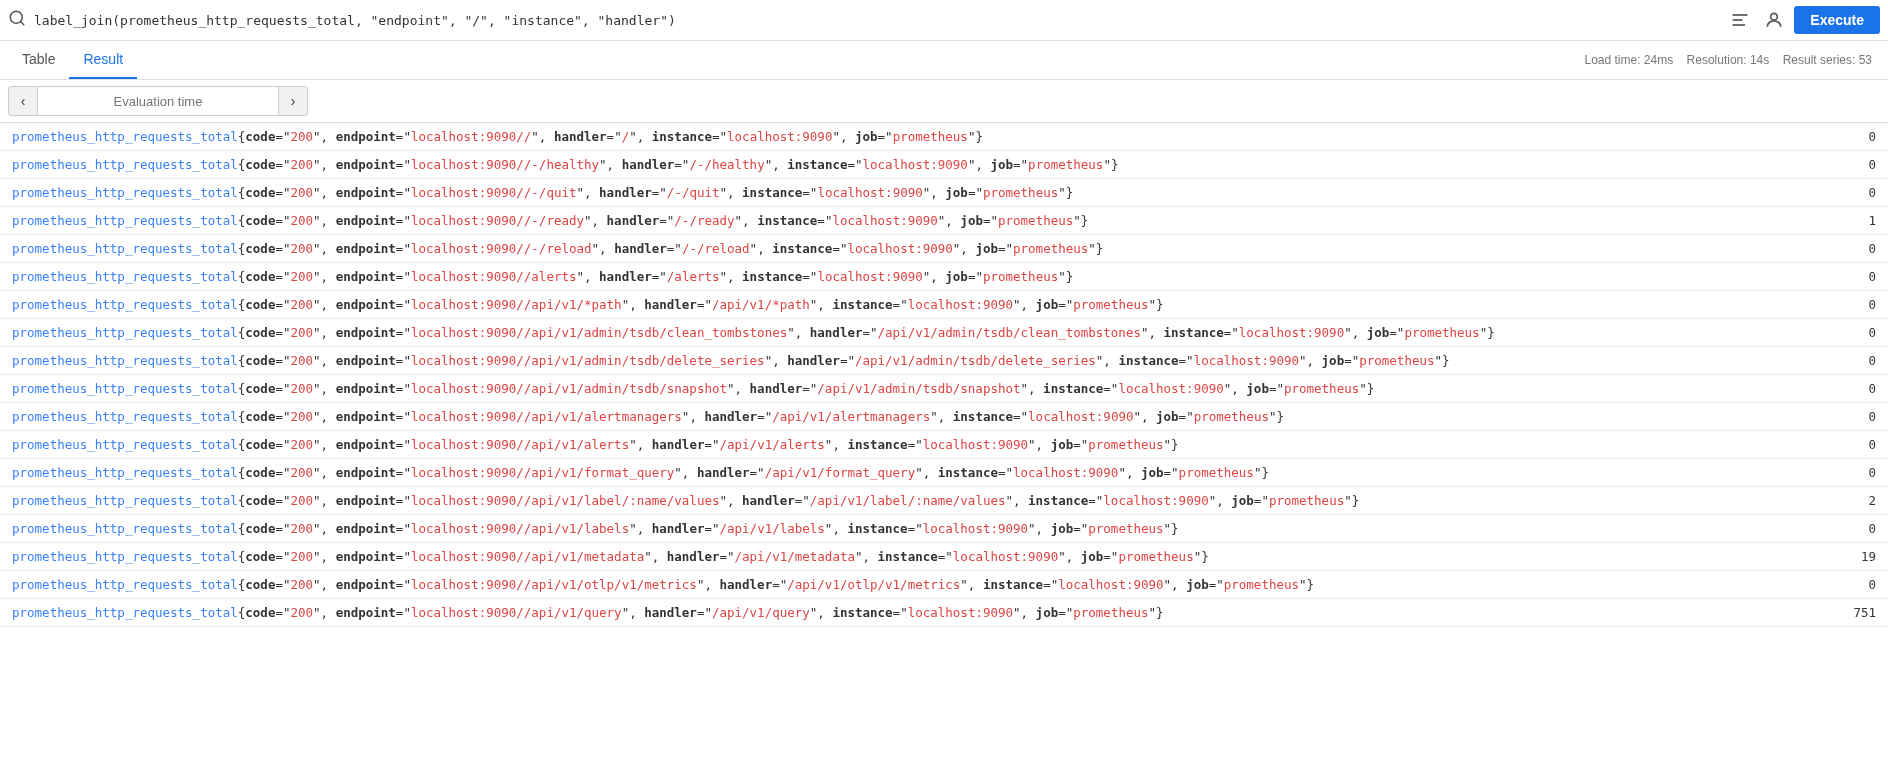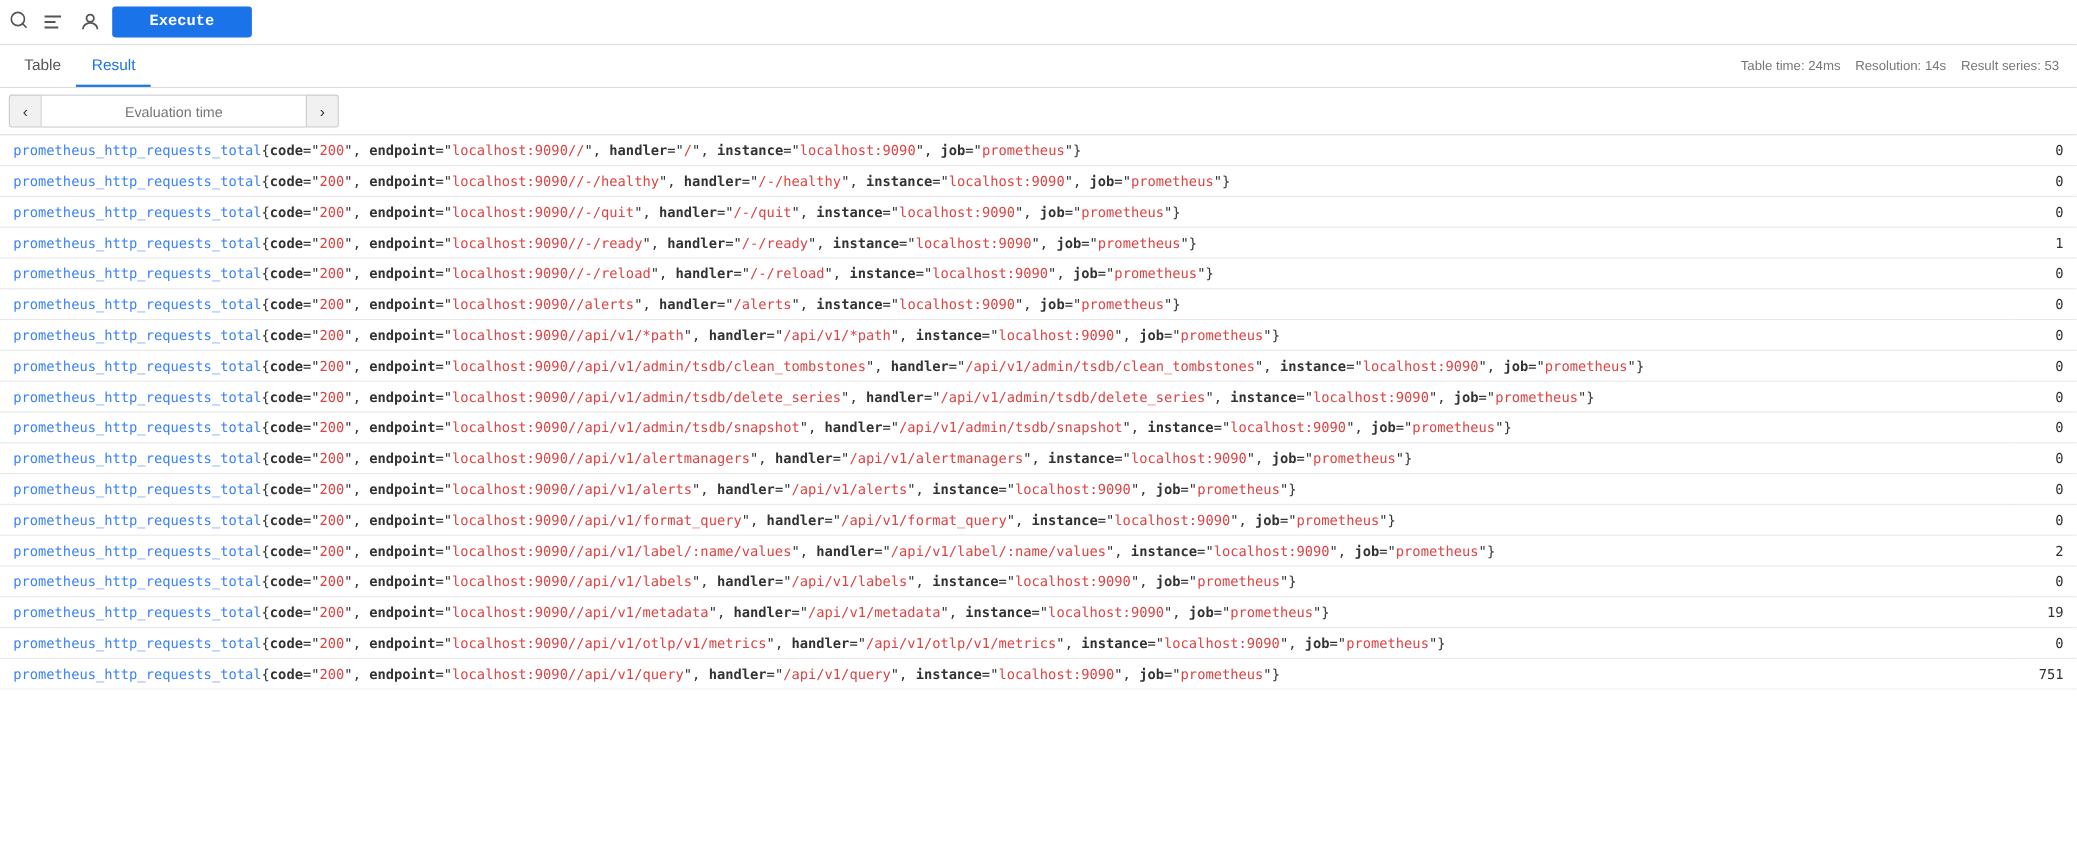--- a/index.html
+++ b/index.html
@@ -47,26 +47,25 @@
       color: #555;
       padding: 4px;
       display: flex;
       align-items: center;
       justify-content: center;
     }
     .execute-btn {
       background: #1a73e8;
       color: #fff;
       border: none;
-      padding: 6px 34px;
+      padding: 6px 16px;
       font-size: 14px;
       font-weight: bold;
       border-radius: 3px;
       cursor: pointer;
-      font-family: Liberation Mono, monospace;
     }
 
     
     .tabs-row {
       display: flex;
       align-items: center;
       border-bottom: 1px solid #ddd;
       padding: 0 8px;
     }
     .tab {
@@ -169,20 +168,21 @@
 </head>
 <body>
 
 <div class="query-bar">
   <span class="search-icon-wrap">
     <svg width="18" height="18" viewBox="0 0 24 24" fill="none" stroke="#555" stroke-width="2" stroke-linecap="round" stroke-linejoin="round">
       <circle cx="11" cy="11" r="8"></circle>
         <line x1="21" y1="21" x2="16.65" y2="16.65"></line>
     </svg>
   </span>
+  <input class="query-input" type="text" readonly="" value="label_join(prometheus_http_requests_total, &quot;endpoint&quot;, &quot;/&quot;, &quot;instance&quot;, &quot;handler&quot;)" style="">
   <div class="query-bar-right">
     <button class="icon-btn" title="Format query">
       <svg width="20" height="20" viewBox="0 0 24 24" fill="none" stroke="#555" stroke-width="2">
         <line x1="3" y1="6" x2="21" y2="6"></line>
         <line x1="3" y1="12" x2="15" y2="12"></line>
         <line x1="3" y1="18" x2="18" y2="18"></line>
       </svg>
     </button>
     <button class="icon-btn" title="User menu">
       <svg width="20" height="20" viewBox="0 0 24 24" fill="none" stroke="#555" stroke-width="2">
@@ -191,21 +191,21 @@
       </svg>
     </button>
     <button class="execute-btn">Execute</button>
   </div>
 </div>
 
 <div class="tabs-row">
   <a class="tab">Table</a>
   <a class="tab active">Result</a>
   <div class="meta-info">
-    <span>Table time: 24ms</span>
+    <span>Load time: 24ms</span>
     &nbsp;&nbsp;
     <span>Resolution: 14s</span>
     &nbsp;&nbsp;
     <span>Result series: 53</span>
   </div>
 </div>
 
 <div class="eval-row">
   <button class="nav-btn">‹</button>
   <input class="eval-time-input" type="text" placeholder="Evaluation time" style="">

